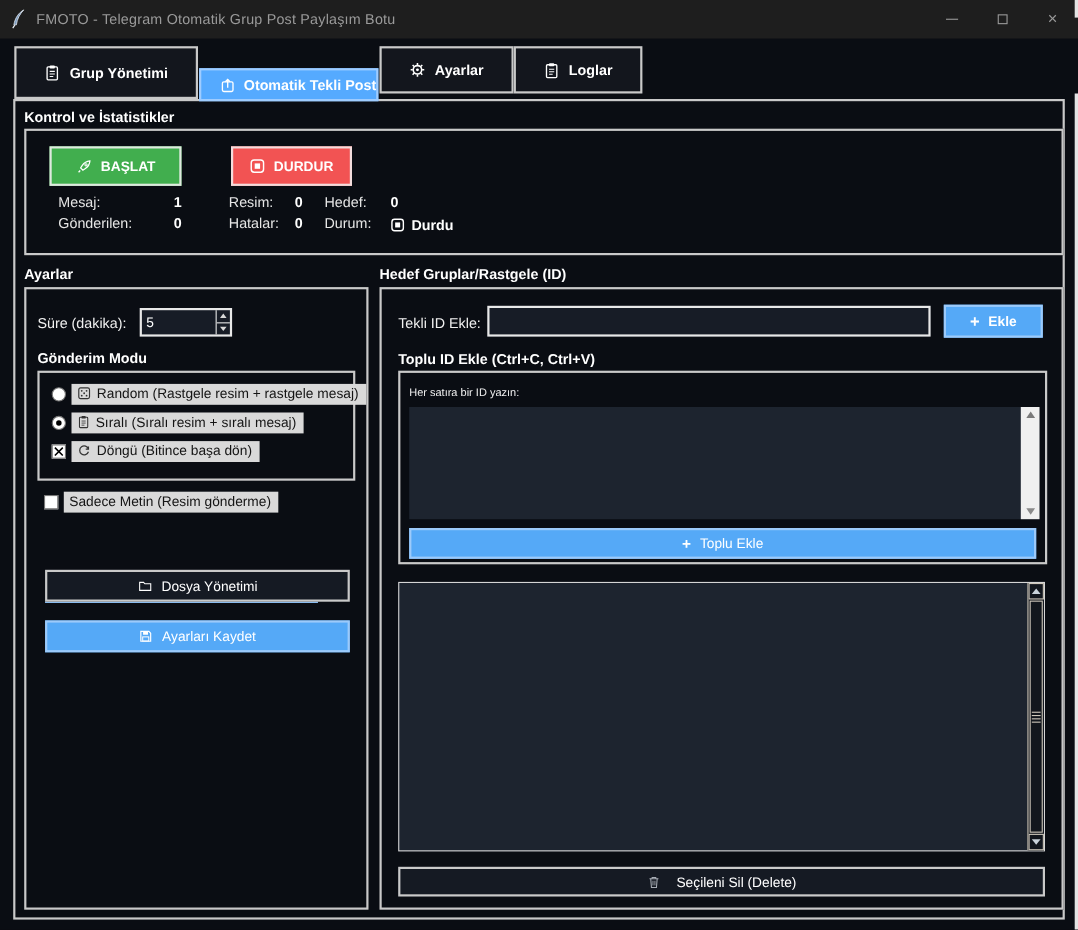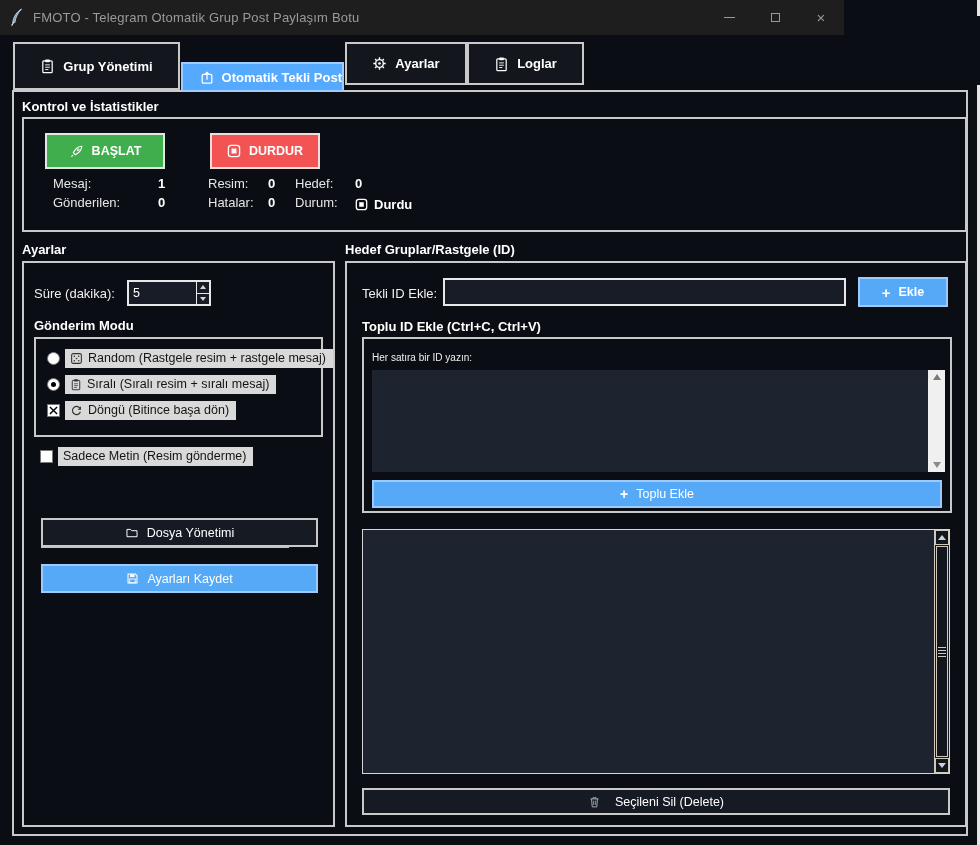--- a/index.html
+++ b/index.html
@@ -9,21 +9,21 @@
   }
   *{box-sizing:border-box; margin:0; padding:0;}
   html,body{width:980px;height:845px;}
   body{
     position:relative; background:var(--window-bg);
     font-family:"Liberation Sans",sans-serif; color:#fff; overflow:hidden;
   }
   .abs{position:absolute;}
 
   
-  .titlebar{position:absolute;left:0;top:0;width:844px;height:35px;background:var(--titlebar-bg);
+  .titlebar{position:absolute;left:0;top:0;width:980px;height:35px;background:var(--titlebar-bg);
     display:flex;align-items:center;}
   .titlebar .app-icon{margin-left:9px;}
   .titlebar .wtitle{margin-left:9px;font-size:13px;color:#9a9a9a;letter-spacing:.2px;}
   .win-controls{margin-left:auto;display:flex;height:100%;}
   .win-btn{width:46px;height:100%;display:flex;align-items:center;justify-content:center;color:#9a9a9a;}
   .glyph-min{width:11px;height:1px;background:#9a9a9a;}
   .glyph-max{width:9px;height:9px;border:1px solid #9a9a9a;}
   .glyph-close{font-size:15px;line-height:1;color:#9a9a9a;}
 
   
@@ -65,21 +65,21 @@
 
   
   .groupbox{position:absolute;border:2px solid var(--panel-border);z-index:2;}
   .opt-row{position:absolute;display:flex;align-items:center;gap:5px;}
   .radio-ind{width:13px;height:13px;border-radius:50%;background:#fff;border:1px solid #777;
     display:flex;align-items:center;justify-content:center;flex:none;}
   .radio-dot{width:5px;height:5px;border-radius:50%;background:#000;}
   .check-ind{width:13px;height:13px;background:#fff;border:1px solid #777;
     display:flex;align-items:center;justify-content:center;flex:none;}
   .opt-label{background:var(--option-label-bg);color:#141414;font-size:12.5px;
-    display:flex;align-items:center;gap:5px;padding:2px 7px 3px 5px;white-space:nowrap;}
+    display:flex;align-items:flex-start;gap:5px;padding:2px 7px 3px 5px;white-space:nowrap;}
 
   
   .text-input{background:#171c26;border:2px solid #e8e8e8;color:#fff;font-size:13px;
     font-family:"Liberation Sans",sans-serif;padding:0 6px;outline:none;}
   .plain-label{position:absolute;font-size:13px;color:#f0f0f0;z-index:2;}
   .bold-label{position:absolute;font-size:13px;font-weight:bold;color:#fff;z-index:2;}
 
   .textarea-box{position:absolute;background:var(--field-bg);display:flex;}
   .ta-inner{flex:1;}
   .ta-scroll{width:17px;background:#f0f0f0;display:flex;flex-direction:column;justify-content:space-between;align-items:center;padding:4px 0;}

